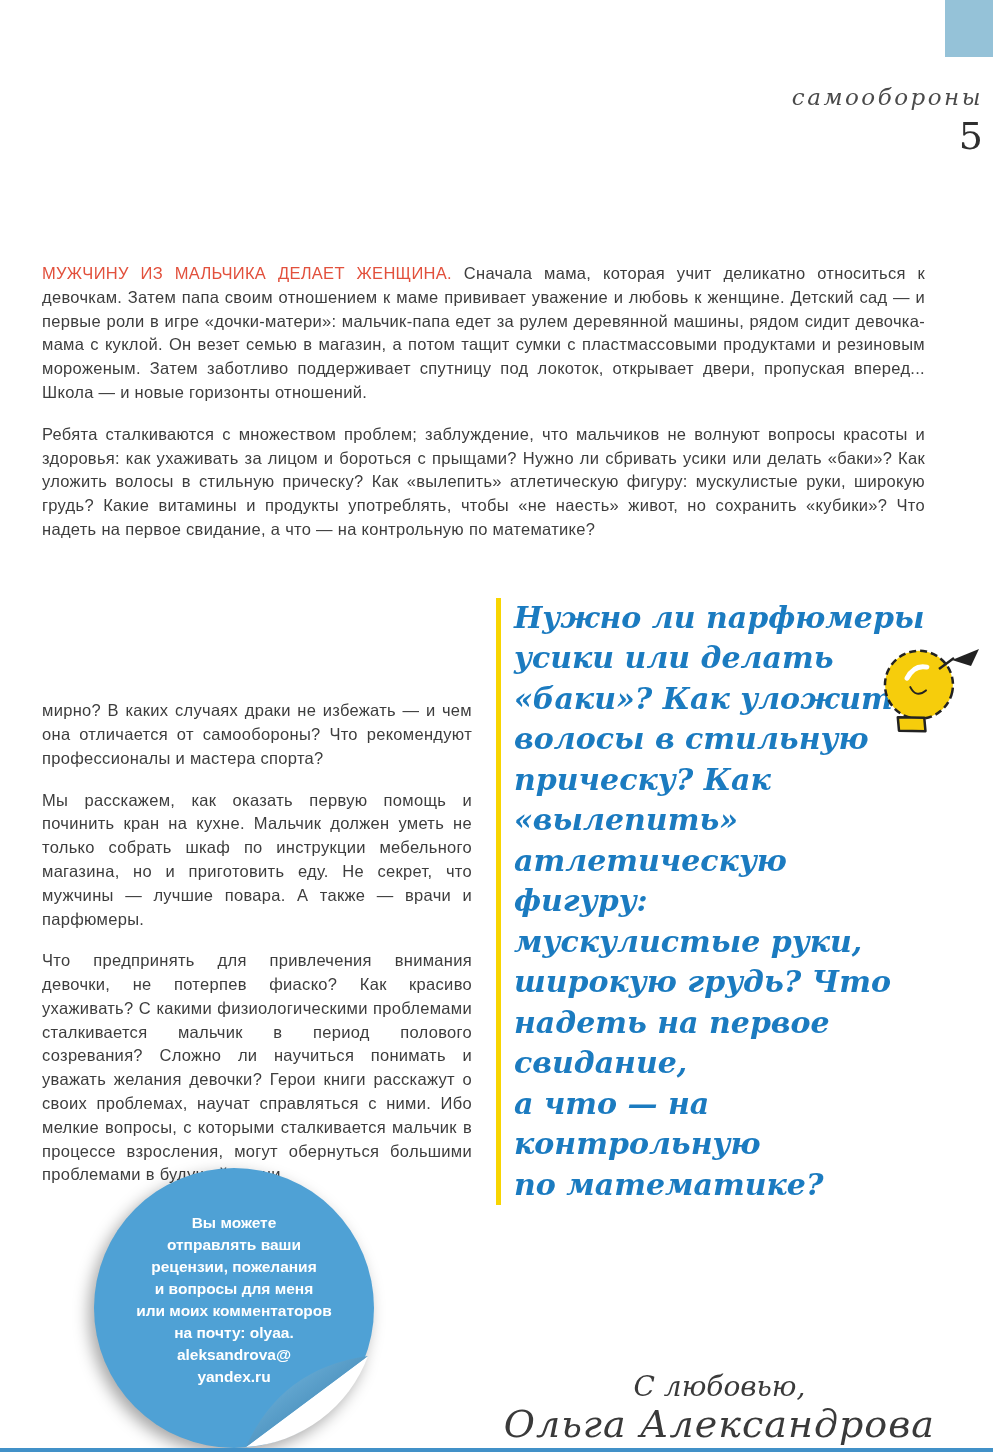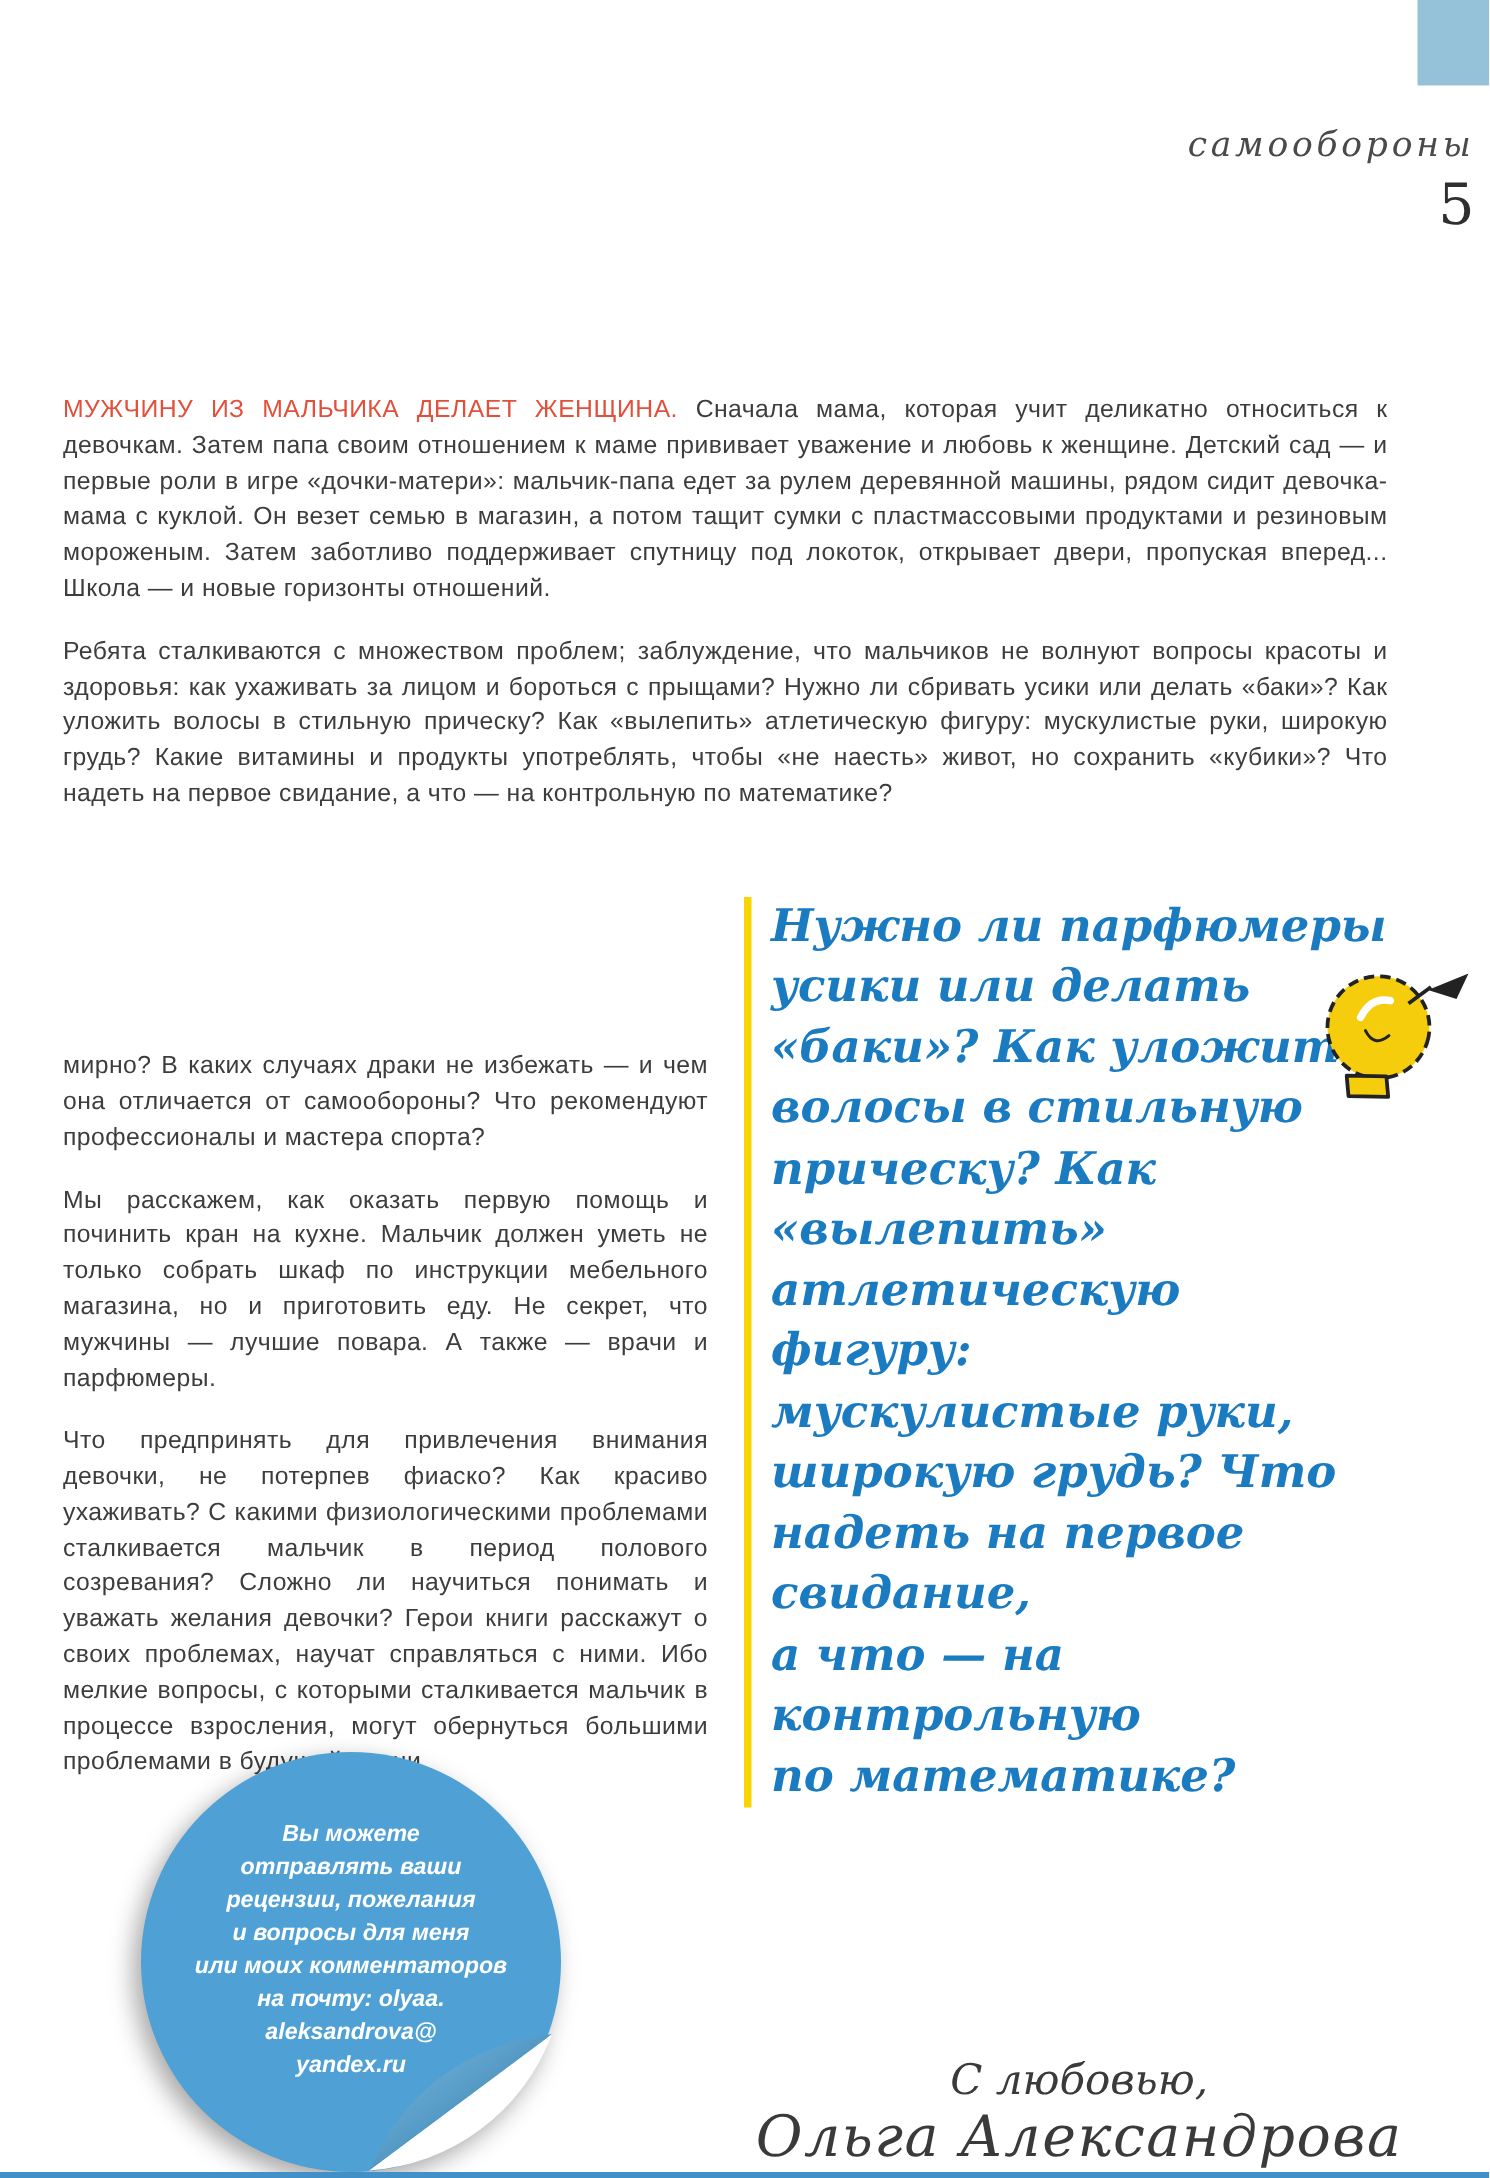--- a/index.html
+++ b/index.html
@@ -106,21 +106,20 @@
   }
 
   
   .sticker {
     position: absolute;
     left: 88px;
     top: 1166px;
     width: 292px;
     height: 286px;
     filter: drop-shadow(-5px 6px 8px rgba(0,0,0,0.35));
-    font-style: italic;
   }
   .sticker svg { position: absolute; left: 0; top: 0; }
   .sticker-text {
     position: absolute;
     left: 13px;
     right: 13px;
     top: 46px;
     text-align: center;
     color: #ffffff;
     font-weight: bold;

